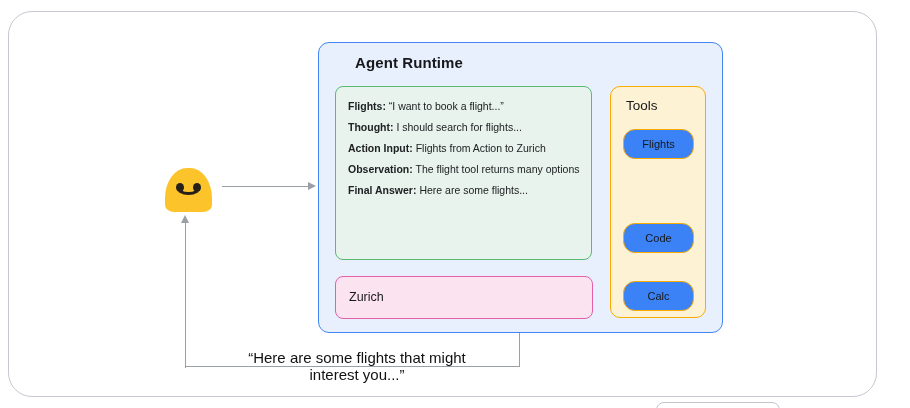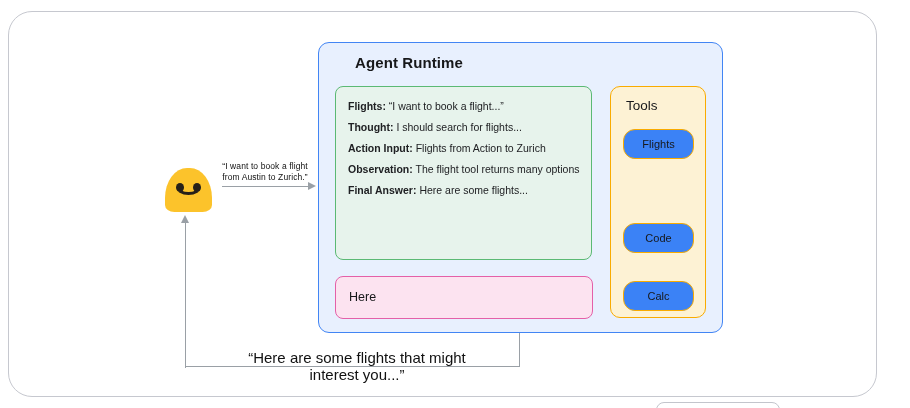--- a/index.html
+++ b/index.html
@@ -168,24 +168,20 @@
 <div class="stage">
 
   <div class="frame"></div>
 
   <div class="emoji">
     <div class="eye left"></div>
     <div class="eye right"></div>
     <div class="mouth"></div>
   </div>
 
-  <div class="speech-request">
-    <div>“I want to book a flight</div>
-    <div>from Austin to Zurich.”</div>
-  </div>
 
   <div class="arrow-line req-line"></div>
   <div class="req-head"></div>
 
   <div class="return-elbow"></div>
   <div class="return-up"></div>
   <div class="return-head"></div>
 
   <div class="speech-response">“Here are some flights that might interest you...”</div>
 
@@ -194,21 +190,21 @@
 
     <div class="scratchpad">
       <div class="trace-line"><b>Flights:</b><span> “I want to book a flight...”</span></div>
       <div class="trace-line"><b>Thought:</b><span> I should search for flights...</span></div>
       <div class="trace-line"><b>Action Input:</b><span> Flights from Action to Zurich</span></div>
       <div class="trace-line"><b>Observation:</b><span> The flight tool returns many options</span></div>
       <div class="trace-line"><b>Final Answer:</b><span> Here are some flights...</span></div>
     </div>
 
     <div class="model-box">
-      <div class="model-label">Here</div>
+      <div class="model-label">Zurich</div>
     </div>
 
     <div class="tools-panel">
       <div class="tools-title">Tools</div>
       <div class="tool-button b0">Flights</div>
       <div class="tool-button b2">Code</div>
       <div class="tool-button b3">Calc</div>
     </div>
   </div>
 

